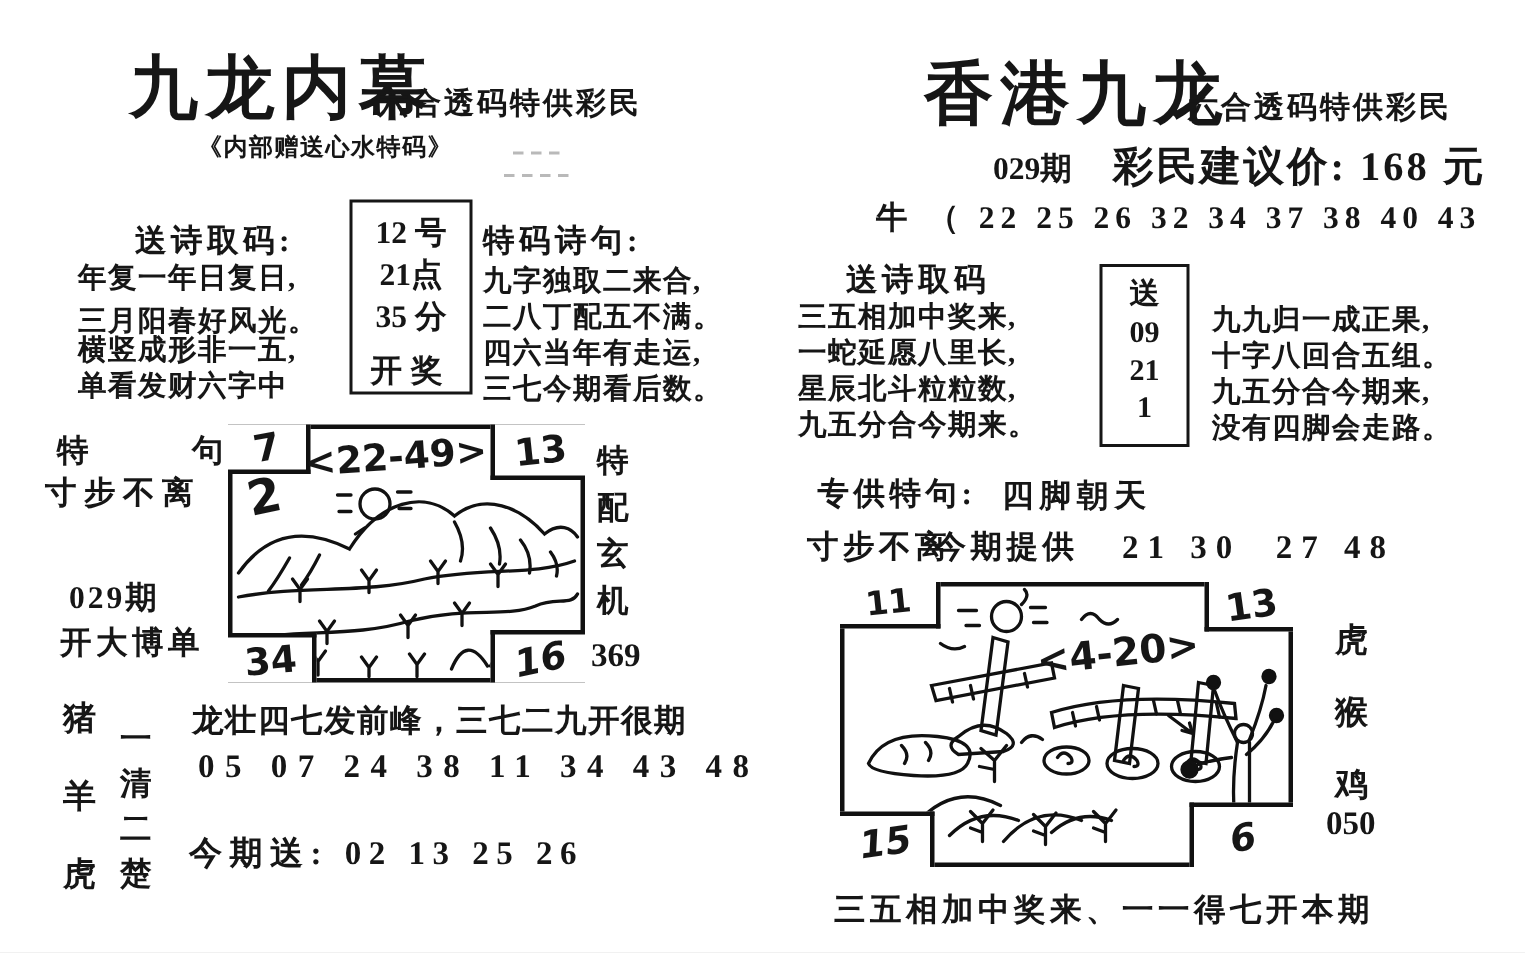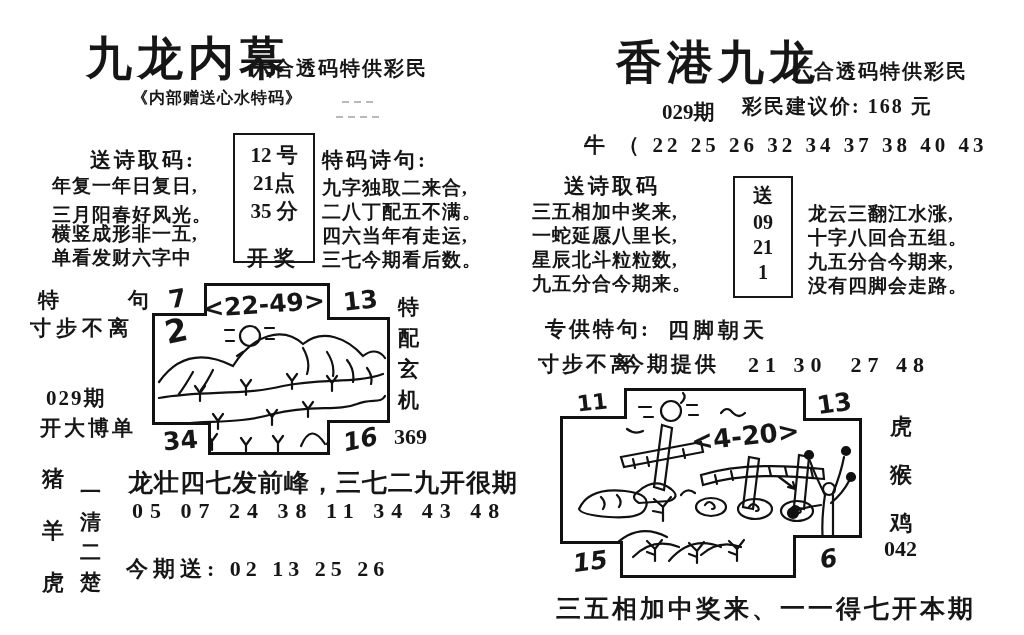--- a/index.html
+++ b/index.html
@@ -7,21 +7,21 @@
     position:relative;width:1024px;height:635px;background:#ffffff;
     font-family:"Liberation Serif","DejaVu Serif",serif;color:#161616;
     overflow:hidden;margin:0 auto;
   }
   .abs{position:absolute;}
   .title{font-size:46px;font-weight:900;letter-spacing:5px;white-space:nowrap;}
   .tagline{font-size:20px;font-weight:700;letter-spacing:2px;white-space:nowrap;}
   .banner{font-size:16px;font-weight:700;letter-spacing:1px;white-space:nowrap;}
   .hdr{font-size:21px;font-weight:700;letter-spacing:3px;white-space:nowrap;}
   .poem{font-size:19px;font-weight:700;line-height:24px;white-space:nowrap;letter-spacing:1px;}
-  .big{font-size:25px;font-weight:700;white-space:pre;letter-spacing:1px;}
+  .big{font-size:21px;font-weight:700;white-space:pre;letter-spacing:1px;}
   .nums{font-size:22px;font-weight:700;white-space:pre;font-family:"Liberation Serif",serif;}
   .vcol{display:flex;flex-direction:column;align-items:center;font-size:22px;font-weight:700;}
   .box{border:2px solid #161616;display:flex;flex-direction:column;align-items:center;
        font-size:21px;font-weight:700;}
   .sketch{border:3px solid #111;background:#fff;}
   .corner{position:absolute;display:flex;align-items:center;justify-content:center;
           font-family:"DejaVu Sans",sans-serif;font-size:25px;font-weight:700;background:#fff;}
   .hand{font-family:"DejaVu Sans",sans-serif;font-weight:700;white-space:nowrap;}
   .dashrow{display:flex;gap:5px;}
   .dash{width:7px;height:2px;background:#b9b9b9;}
@@ -52,21 +52,21 @@
     <div class="abs hdr" style="left:90px;top:146px">送诗取码:</div>
     <div class="abs poem" style="left:52px;top:174px">年复一年日复日,</div>
     <div class="abs poem" style="left:52px;top:203px">三月阳春好风光。</div>
     <div class="abs poem" style="left:52px;top:222px">横竖成形非一五,</div>
     <div class="abs poem" style="left:52px;top:246px">单看发财六字中</div>
 
     <div class="abs box" style="left:233px;top:133px;width:78px;height:120px;justify-content:flex-start;padding-top:6px">
       <span>12 号</span>
       <span>21点</span>
       <span>35 分</span>
-      <span style="margin-top:19px;letter-spacing:6px">开奖</span>
+      <span style="margin-top:8px;letter-spacing:6px">开奖</span>
     </div>
 
     <div class="abs hdr" style="left:322px;top:146px">特码诗句:</div>
     <div class="abs poem" style="left:322px;top:176px">九字独取二来合,</div>
     <div class="abs poem" style="left:322px;top:200px">二八丁配五不满。</div>
     <div class="abs poem" style="left:322px;top:224px">四六当年有走运,</div>
     <div class="abs poem" style="left:322px;top:248px">三七今期看后数。</div>
 
     <div class="abs hdr" style="left:38px;top:286px;letter-spacing:24px">特　句</div>
     <div class="abs hdr" style="left:30px;top:314px;letter-spacing:5px">寸步不离</div>
@@ -141,37 +141,37 @@
 
     <div class="abs big" style="left:128px;top:466px">龙壮四七发前峰，三七二九开很期</div>
     <div class="abs nums" style="left:132px;top:498px;letter-spacing:7px">05 07 24 38 11 34 43 48</div>
     <div class="abs nums" style="left:126px;top:554px;letter-spacing:5px">今期送: 02 13 25 26</div>
   </section>
 
   <section>
     <div class="abs title" style="left:616px;top:32px">香港九龙</div>
     <div class="abs tagline" style="left:792px;top:58px">六合透码特供彩民</div>
     <div class="abs" style="left:662px;top:98px;font-size:21px;font-weight:600">029期</div>
-    <div class="abs big" style="left:742px;top:93px;font-size:20px;letter-spacing:2px">彩民建议价: 168 元</div>
+    <div class="abs big" style="left:742px;top:93px;font-size:27px;letter-spacing:2px">彩民建议价: 168 元</div>
     <div class="abs big" style="left:584px;top:131px;font-size:21px;letter-spacing:4px">牛 （ 22 25 26 32 34 37 38 40 43　 ）羊</div>
 
     <div class="abs hdr" style="left:564px;top:172px">送诗取码</div>
     <div class="abs poem" style="left:532px;top:200px">三五相加中奖来,</div>
     <div class="abs poem" style="left:532px;top:224px">一蛇延愿八里长,</div>
     <div class="abs poem" style="left:532px;top:248px">星辰北斗粒粒数,</div>
     <div class="abs poem" style="left:532px;top:272px">九五分合今期来。</div>
 
     <div class="abs box" style="left:733px;top:176px;width:56px;height:114px;justify-content:flex-start;padding-top:4px;gap:2px;font-size:20px">
       <span>送</span>
       <span>09</span>
       <span>21</span>
       <span>1</span>
     </div>
 
-    <div class="abs poem" style="left:808px;top:202px">龙云三翻江水涨,</div>
+    <div class="abs poem" style="left:808px;top:202px">九九归一成正果,</div>
     <div class="abs poem" style="left:808px;top:226px">十字八回合五组。</div>
     <div class="abs poem" style="left:808px;top:250px">九五分合今期来,</div>
     <div class="abs poem" style="left:808px;top:274px">没有四脚会走路。</div>
 
     <div class="abs hdr" style="left:545px;top:315px">专供特句:</div>
     <div class="abs hdr" style="left:668px;top:316px;letter-spacing:4px">四脚朝天</div>
     <div class="abs hdr" style="left:538px;top:350px">寸步不离</div>
     <div class="abs hdr" style="left:623px;top:350px">今期提供</div>
     <div class="abs nums" style="left:748px;top:352px;letter-spacing:6px">21 30  27 48</div>
 
@@ -234,17 +234,17 @@
         <span style="transform:rotate(-10deg);font-style:italic">6</span>
       </div>
       <div class="abs hand" style="left:128px;top:30px;font-size:26px;transform:rotate(-6deg)">&lt;4-20&gt;</div>
     </div>
 
     <div class="abs vcol" style="left:890px;top:412px;gap:18px">
       <span>虎</span>
       <span>猴</span>
       <span>鸡</span>
     </div>
-    <div class="abs nums" style="left:884px;top:536px">042</div>
+    <div class="abs nums" style="left:884px;top:536px">050</div>
 
     <div class="abs big" style="left:556px;top:592px;letter-spacing:3px">三五相加中奖来、一一得七开本期</div>
   </section>
 </div>
 
 </body></html>

